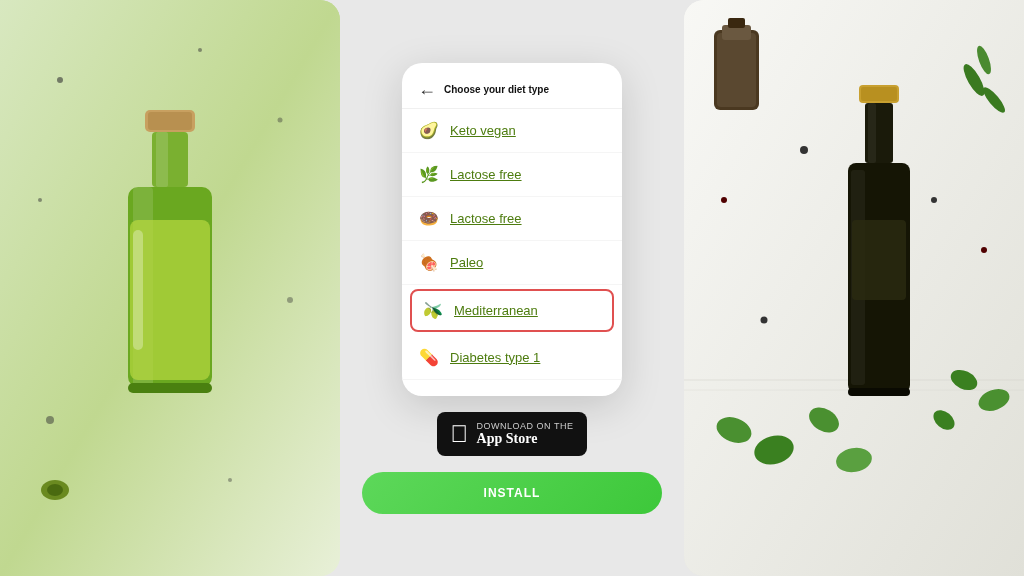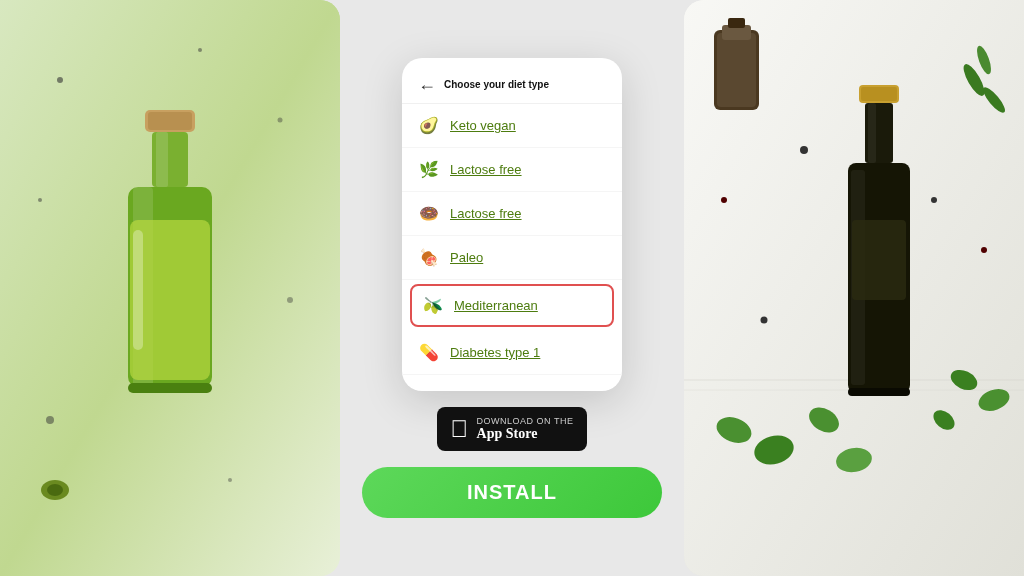--- a/index.html
+++ b/index.html
@@ -178,21 +178,21 @@
       font-family: Liberation Serif, serif;
     }
 
     
     .install-btn {
       background: linear-gradient(135deg, #5dd85a, #3dc83a);
       border: none;
       border-radius: 30px;
       padding: 14px 0;
       width: 300px;
-      font-size: 20px;
+      font-size: 12px;
       font-weight: 700;
       color: #fff;
       letter-spacing: 1px;
       cursor: pointer;
       text-align: center;
     }
 
     
     .left-bg-shape {
       position: absolute;

